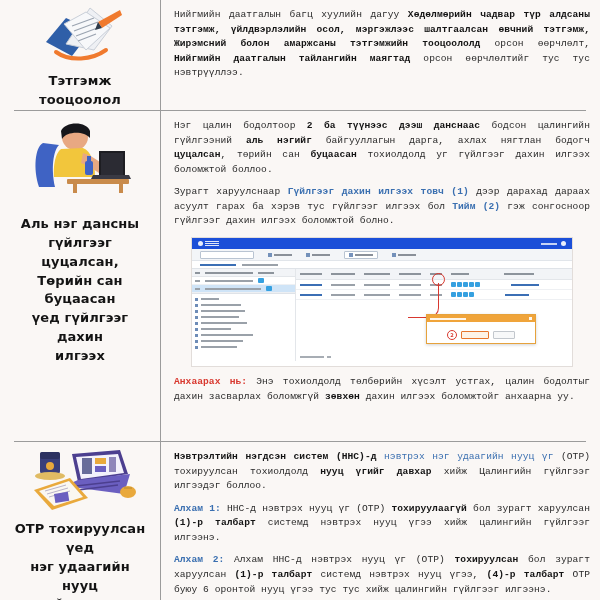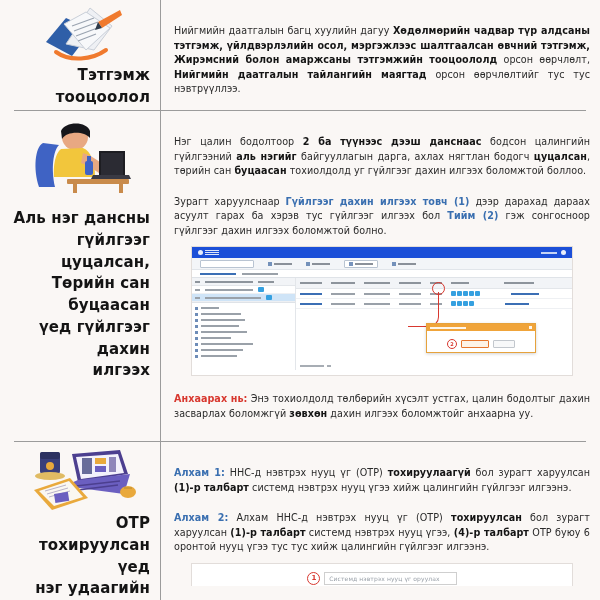--- a/index.html
+++ b/index.html
@@ -40,35 +40,35 @@
   .right-col{
     flex:1 1 auto;
     box-sizing:border-box;
     padding:8px 10px 8px 14px;
   }
   .illus{
     width:100%;
     display:flex;justify-content:center;align-items:center;
   }
   .cap{
-    margin-top:1px;
-    font-size:15px;
+    margin-top:8px;
+    font-size:13px;
     line-height:1.45;
     font-weight:bold;
     color:#141414;
     letter-spacing:.1px;
-    text-align:right;
   }
   p.body{
-    margin:16px 0 8px 0;
+    margin:0 0 8px 0;
     font-size:9.6px;
     line-height:1.52;
     text-align:justify;
     color:#2a2a2a;
     letter-spacing:.05px;
+    font-family:Liberation Mono, monospace;
   }
   p.body:last-child{margin-bottom:0;}
   b{font-weight:bold;color:#141414;}
   .blue{color:#3a6fb0;font-weight:bold;}
   .blue-n{color:#3a6fb0;}
   .red{color:#d8382f;font-weight:bold;}
   .shot-wrap{margin:7px 0 8px 0;display:flex;justify-content:center;}
   
   .shot{
     width:380px;height:128px;
@@ -426,20 +426,21 @@
         </svg>
       </div>
       <div class="cap">
         <div>ОТР тохируулсан үед</div>
         <div>нэг удаагийн нууц</div>
         <div>үгийг давхар хийж</div>
         <div>илгээх</div>
       </div>
     </div>
     <div class="right-col">
+      <p class="body"><b>Нэвтрэлтийн нэгдсэн систем (ННС)-д</b><span class="blue-n"> нэвтрэх нэг удаагийн нууц үг</span><span> (ОТР) тохируулсан тохиолдолд </span><b>нууц үгийг давхар</b><span> хийж Цалингийн гүйлгээг илгээдэг боллоо.</span></p>
 
       <p class="body"><span class="blue">Алхам 1:</span><span> ННС-д нэвтрэх нууц үг (ОТР) </span><b>тохируулаагүй</b><span> бол зурагт харуулсан </span><b>(1)-р талбарт</b><span> системд нэвтрэх нууц үгээ хийж цалингийн гүйлгээг илгээнэ.</span></p>
 
       <p class="body"><span class="blue">Алхам 2:</span><span> Алхам ННС-д нэвтрэх нууц үг (ОТР) </span><b>тохируулсан</b><span> бол зурагт харуулсан </span><b>(1)-р талбарт</b><span> системд нэвтрэх нууц үгээ, </span><b>(4)-р талбарт</b><span> ОТР буюу 6 оронтой нууц үгээ тус тус хийж цалингийн гүйлгээг илгээнэ.</span></p>
 
       <div class="shot2">
         <div class="shot2-inner">
           <span class="badge1">1</span>
           <span class="otp-field">Системд нэвтрэх нууц үг оруулах</span>
         </div>

